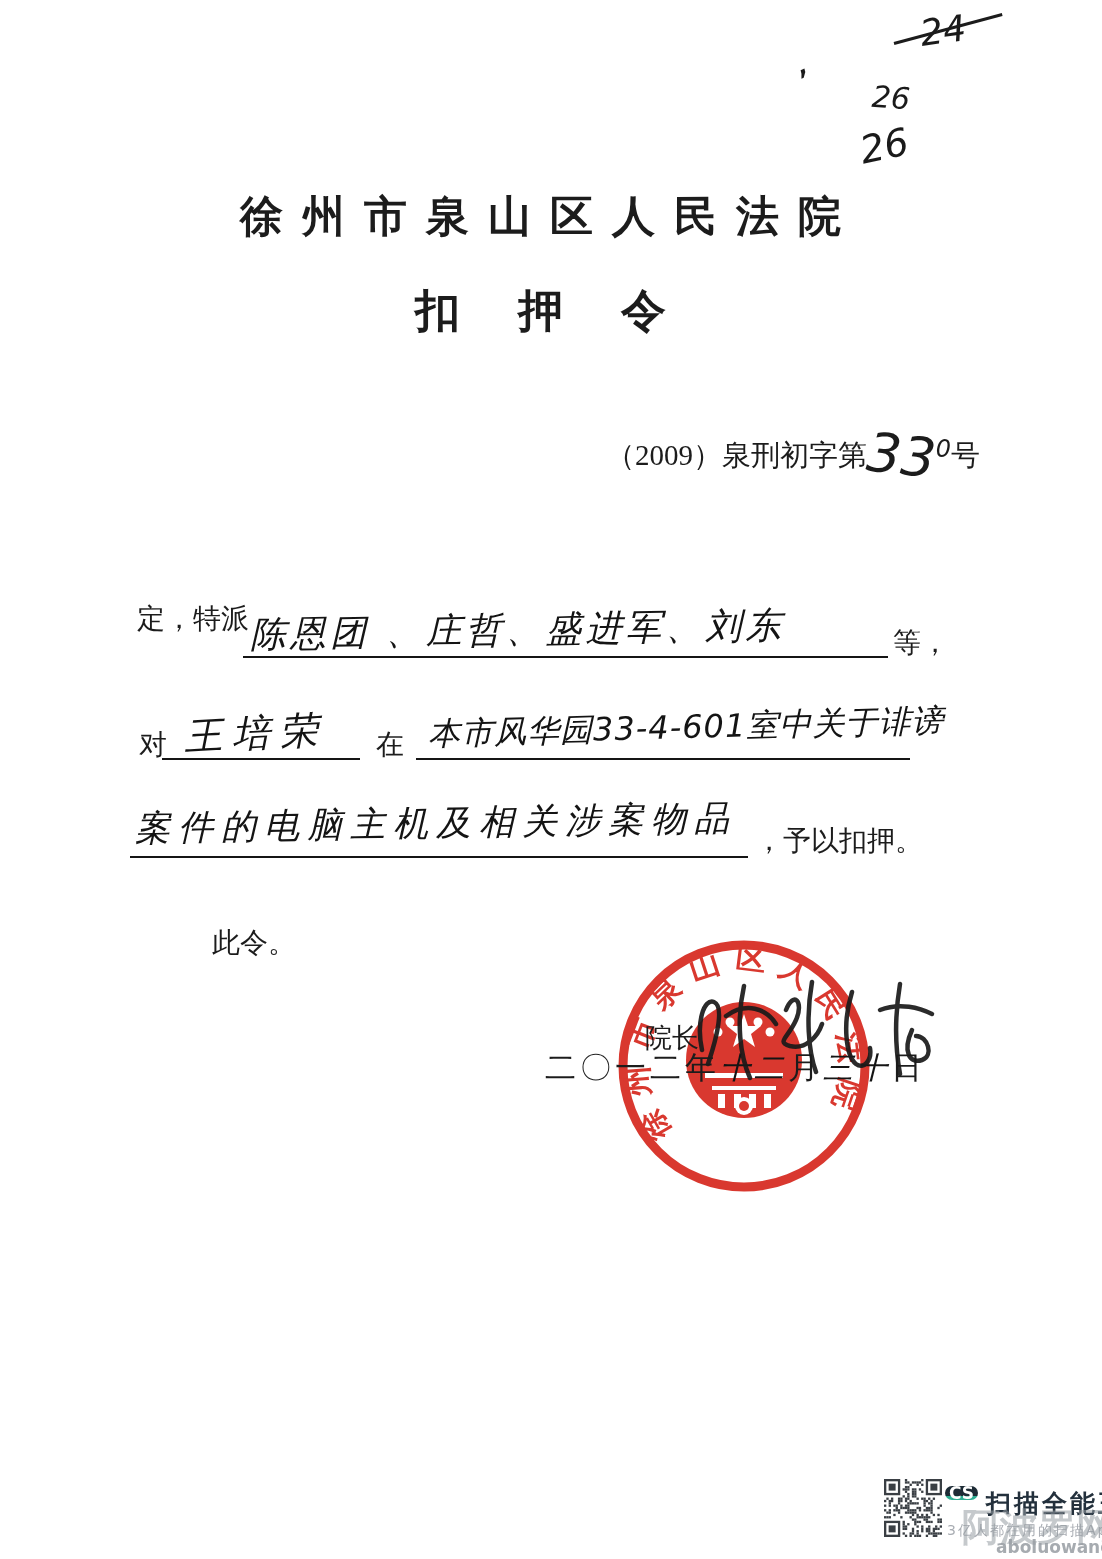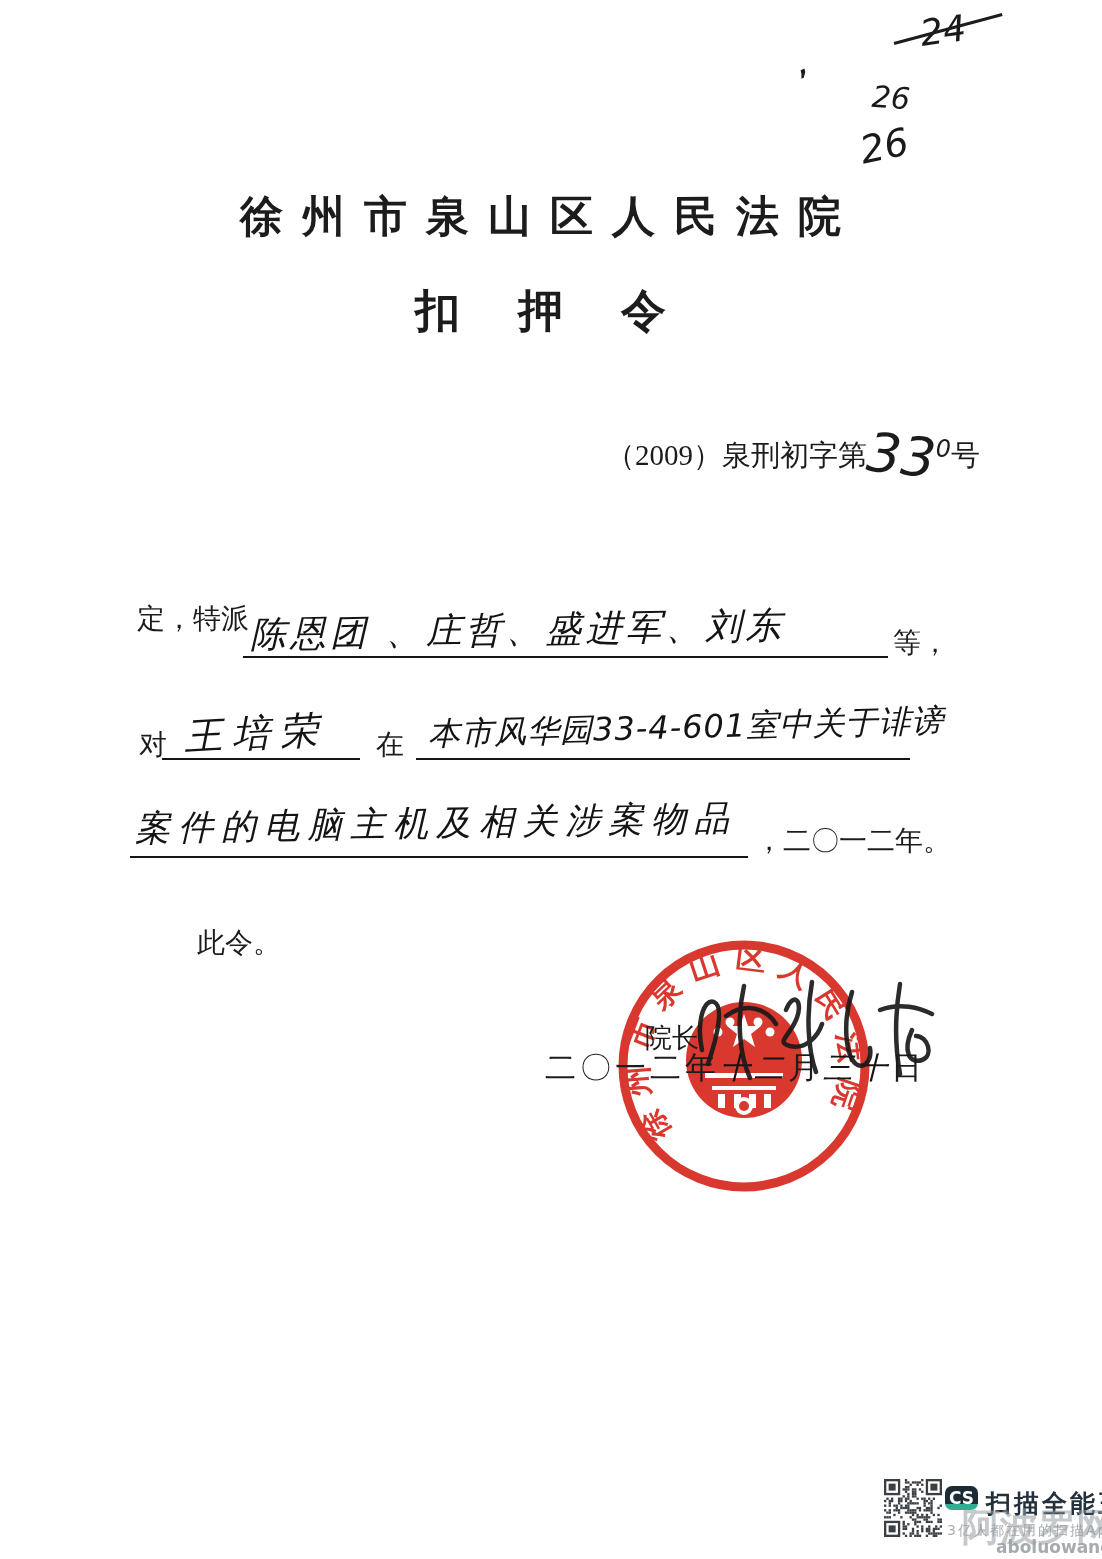--- a/index.html
+++ b/index.html
@@ -16,21 +16,21 @@
   .doc-title{font-size:45px; font-weight:700; letter-spacing:58px; white-space:nowrap;}
   .case-line{font-size:29px; white-space:nowrap;}
   .case-hw-big{display:inline-block; font-size:54px; line-height:30px; transform:translateY(9px) rotate(6deg); font-style:italic; font-family:"DejaVu Sans",sans-serif;}
   .case-hw-small{display:inline-block; font-size:24px; transform:translateY(-8px); font-style:italic; font-family:"DejaVu Sans",sans-serif;}
   .body-text{font-size:28px; white-space:nowrap;}
   .corner-num{font-family:"DejaVu Sans",sans-serif; font-style:italic; color:#1a1a1a; white-space:nowrap;}
   .seal-wrap{left:608px; top:930px; width:272px; height:272px;}
   .wm-site{font-family:"DejaVu Sans","Liberation Sans",sans-serif; font-weight:800; color:rgba(150,156,162,0.55); white-space:nowrap;}
   .wm-url{font-family:"DejaVu Sans","Liberation Sans",sans-serif; font-weight:700; color:rgba(150,156,162,0.85); white-space:nowrap;}
   .cs-logo{
-    width:33px; height:24px; border-radius:7px;
+    width:33px; height:14px; border-radius:7px;
     background:linear-gradient(180deg,#1d2b35 0%,#1d2b35 74%,#2fae93 74%,#2fae93 100%);
     color:#ffffff; font-family:"DejaVu Sans",sans-serif; font-weight:800; font-size:17px;
     display:flex; align-items:center; justify-content:center; line-height:1;
   }
   .app-name{font-family:"DejaVu Sans","Liberation Sans",sans-serif; font-weight:700; font-size:25px; color:#23303c; letter-spacing:3px; white-space:nowrap;}
   .tagline{font-family:"DejaVu Sans","Liberation Sans",sans-serif; font-size:14px; color:#a9adb3; letter-spacing:2px; white-space:nowrap;}
 </style>
 </head>
 <body>
 
@@ -57,23 +57,23 @@
 
   <div class="abs print body-text" style="left:139px; top:726px;">对</div>
   <div class="abs blank" style="left:162px; top:758px; width:198px;"></div>
   <div class="abs hw" style="left:184px; top:708px; font-size:38px; letter-spacing:10px; transform:rotate(-3deg);">王培荣</div>
   <div class="abs print body-text" style="left:376px; top:726px;">在</div>
   <div class="abs blank" style="left:416px; top:758px; width:494px;"></div>
   <div class="abs hw" style="left:428px; top:706px; font-size:32px; letter-spacing:1px; transform:rotate(-1.5deg);">本市风华园33-4-601室中关于诽谤</div>
 
   <div class="abs blank" style="left:130px; top:856px; width:618px;"></div>
   <div class="abs hw" style="left:135px; top:800px; font-size:35px; letter-spacing:8px; transform:rotate(-1deg);">案件的电脑主机及相关涉案物品</div>
-  <div class="abs print body-text" style="left:755px; top:822px;">，二〇一二年。</div>
-
-  <div class="abs print body-text" style="left:197px; top:924px;">此令。</div>
+  <div class="abs print body-text" style="left:755px; top:822px;">，予以扣押。</div>
+
+  <div class="abs print body-text" style="left:212px; top:924px;">此令。</div>
 
   <svg class="abs seal-wrap" viewBox="0 0 272 272">
     <g opacity="0.92">
       <circle cx="136" cy="136" r="121" fill="none" stroke="#d6281e" stroke-width="9"></circle>
       <path id="sealArc" d="M 67.4,204.6 A 97,97 0 1 1 204.6,204.6" fill="none"></path>
       <text font-size="30" font-weight="700" fill="#d6281e" letter-spacing="13" font-family="'Liberation Serif','DejaVu Serif',serif">
         <textPath href="#sealArc" startOffset="4">徐州市泉山区人民法院</textPath>
       </text>
 
       <g>

